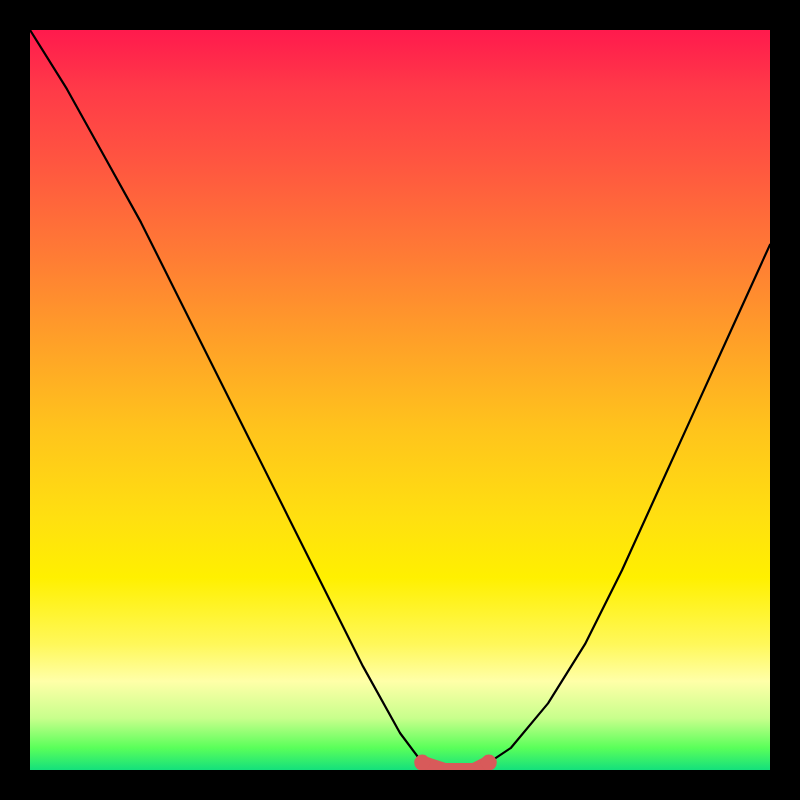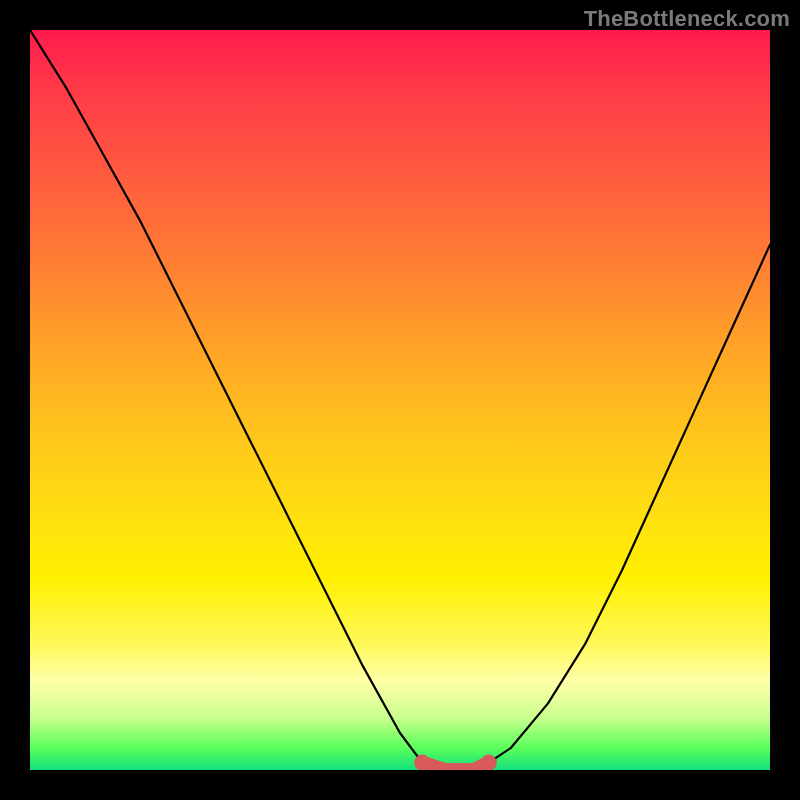--- a/index.html
+++ b/index.html
@@ -63,21 +63,20 @@
     position: absolute;
     left: 0;
     top: 0;
   }
 </style>
 </head>
 <body>
 
 <div class="frame">
 
-  <div class="attribution">TheBottleneck.com</div>
 
   <div class="plot-area">
     <div class="gradient"></div>
 
     <svg class="curve" width="740" height="740" viewBox="0 0 740 740">
       <g>
         <path id="curve-path" d="M0.0 0.0 L37.0 59.2 L74.0 125.8 L111.0 192.4 L148.0 266.4 L185.0 340.4 L222.0 414.4 L259.0 488.4 L296.0 562.4 L333.0 636.4 L370.0 703.0 L392.2 732.6 L414.4 740.0 L444.0 740.0 L458.8 732.6 L481.0 717.8 L518.0 673.4 L555.0 614.2 L592.0 540.2 L629.0 458.8 L666.0 377.4 L703.0 296.0 L740.0 214.6" fill="none" stroke="#000" stroke-width="2.2" stroke-linecap="round" stroke-linejoin="round"></path>
       </g>
       <g id="sweet-spot-group">
           <path d="M392.2 732.6 L414.4 740.0 L444.0 740.0 L458.8 732.6" fill="none" stroke="#d85a5a" stroke-width="14" stroke-linecap="round" stroke-linejoin="round"></path>

